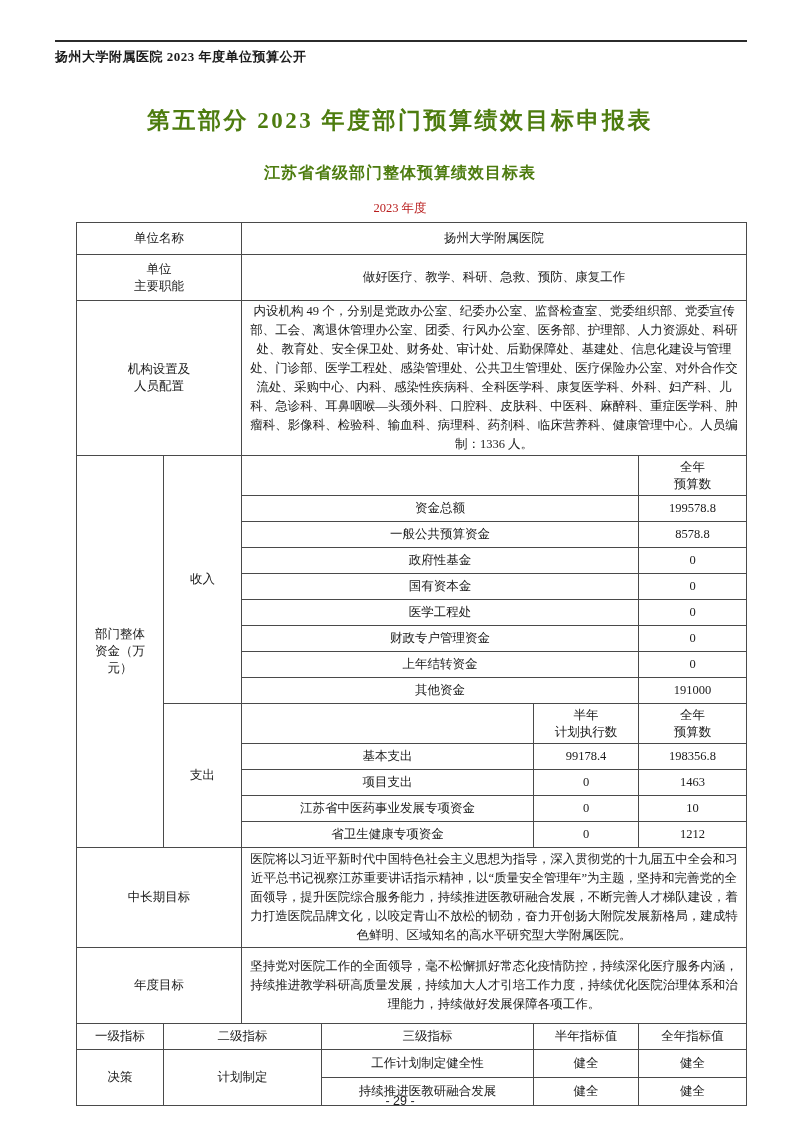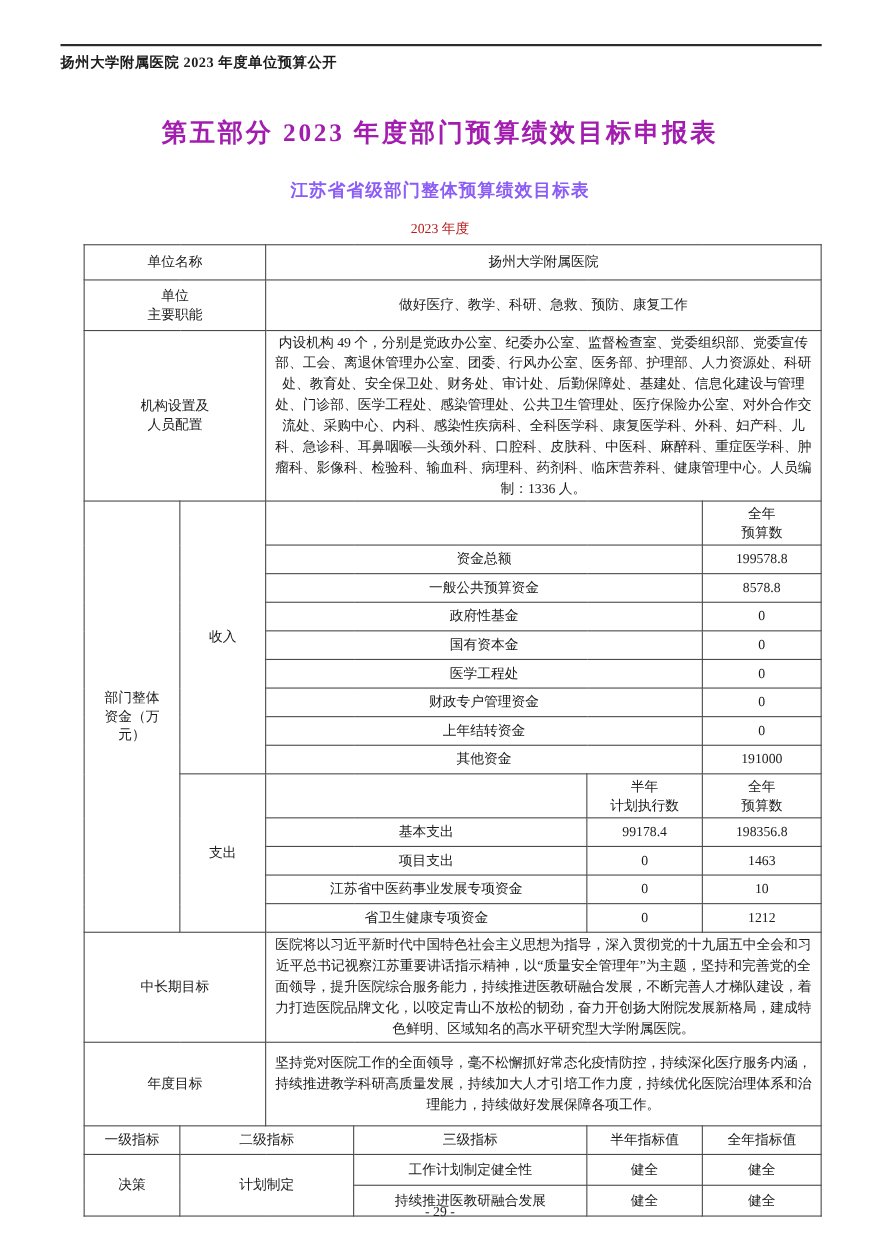--- a/index.html
+++ b/index.html
@@ -15,26 +15,26 @@
     font-size:13px;font-weight:bold;color:#1c1c1c;
     letter-spacing:.5px;
     margin-top:32px;
   }
   .doc-rule{
     position:absolute;left:55px;top:40px;width:692px;height:0;
     border-top:2px solid #2b2b2b;
   }
   .main-title{
     position:absolute;left:0;top:105px;width:800px;
-    text-align:center;font-size:23px;font-weight:bold;color:#a21caf;
+    text-align:center;font-size:23px;font-weight:bold;color:#4d7c0f;
     letter-spacing:2.5px;
   }
   .sub-title{
     position:absolute;left:0;top:163px;width:800px;
-    text-align:center;font-size:16px;font-weight:bold;color:#8b5cf6;
+    text-align:center;font-size:16px;font-weight:bold;color:#4d7c0f;
     letter-spacing:1px;
   }
   .year-line{
     position:absolute;left:0;top:200px;width:800px;
     text-align:center;font-size:12.5px;color:#b91c1c;
   }
   table.main{
     position:absolute;left:76px;top:222px;
     border-collapse:collapse;table-layout:fixed;
     width:670px;
@@ -49,21 +49,21 @@
   table.main{border:1.5px solid #3a3a3a;}
   .preline{white-space:pre-line;}
   td.para{
     text-align:justify;
     padding:4px 12px;
     font-size:13px;line-height:19px;
   }
   .footer-page{
     position:absolute;left:0;top:1094px;width:800px;
     text-align:center;font-size:12.5px;color:#222;
-    font-family:Liberation Serif, serif;
+    font-family:Liberation Sans, sans-serif;
   }
 </style>
 </head>
 <body>
 
 <div class="doc-header">扬州大学附属医院 2023 年度单位预算公开</div>
 <div class="doc-rule"></div>
 
 <div class="main-title">第五部分 2023 年度部门预算绩效目标申报表</div>
 <div class="sub-title">江苏省省级部门整体预算绩效目标表</div>

